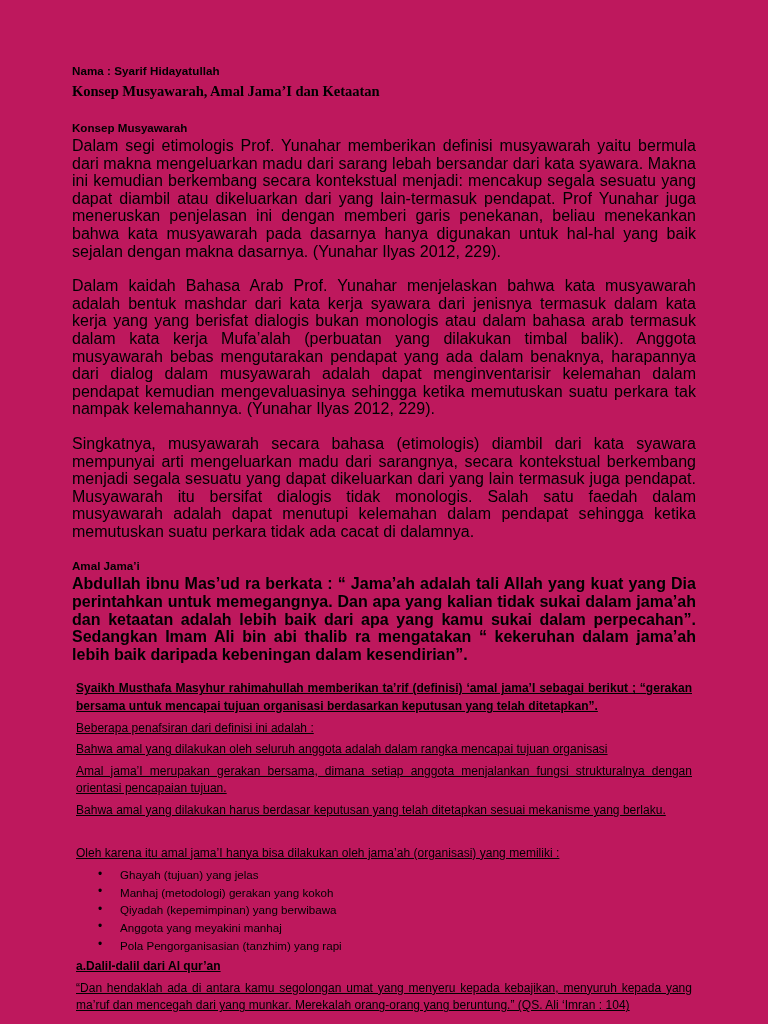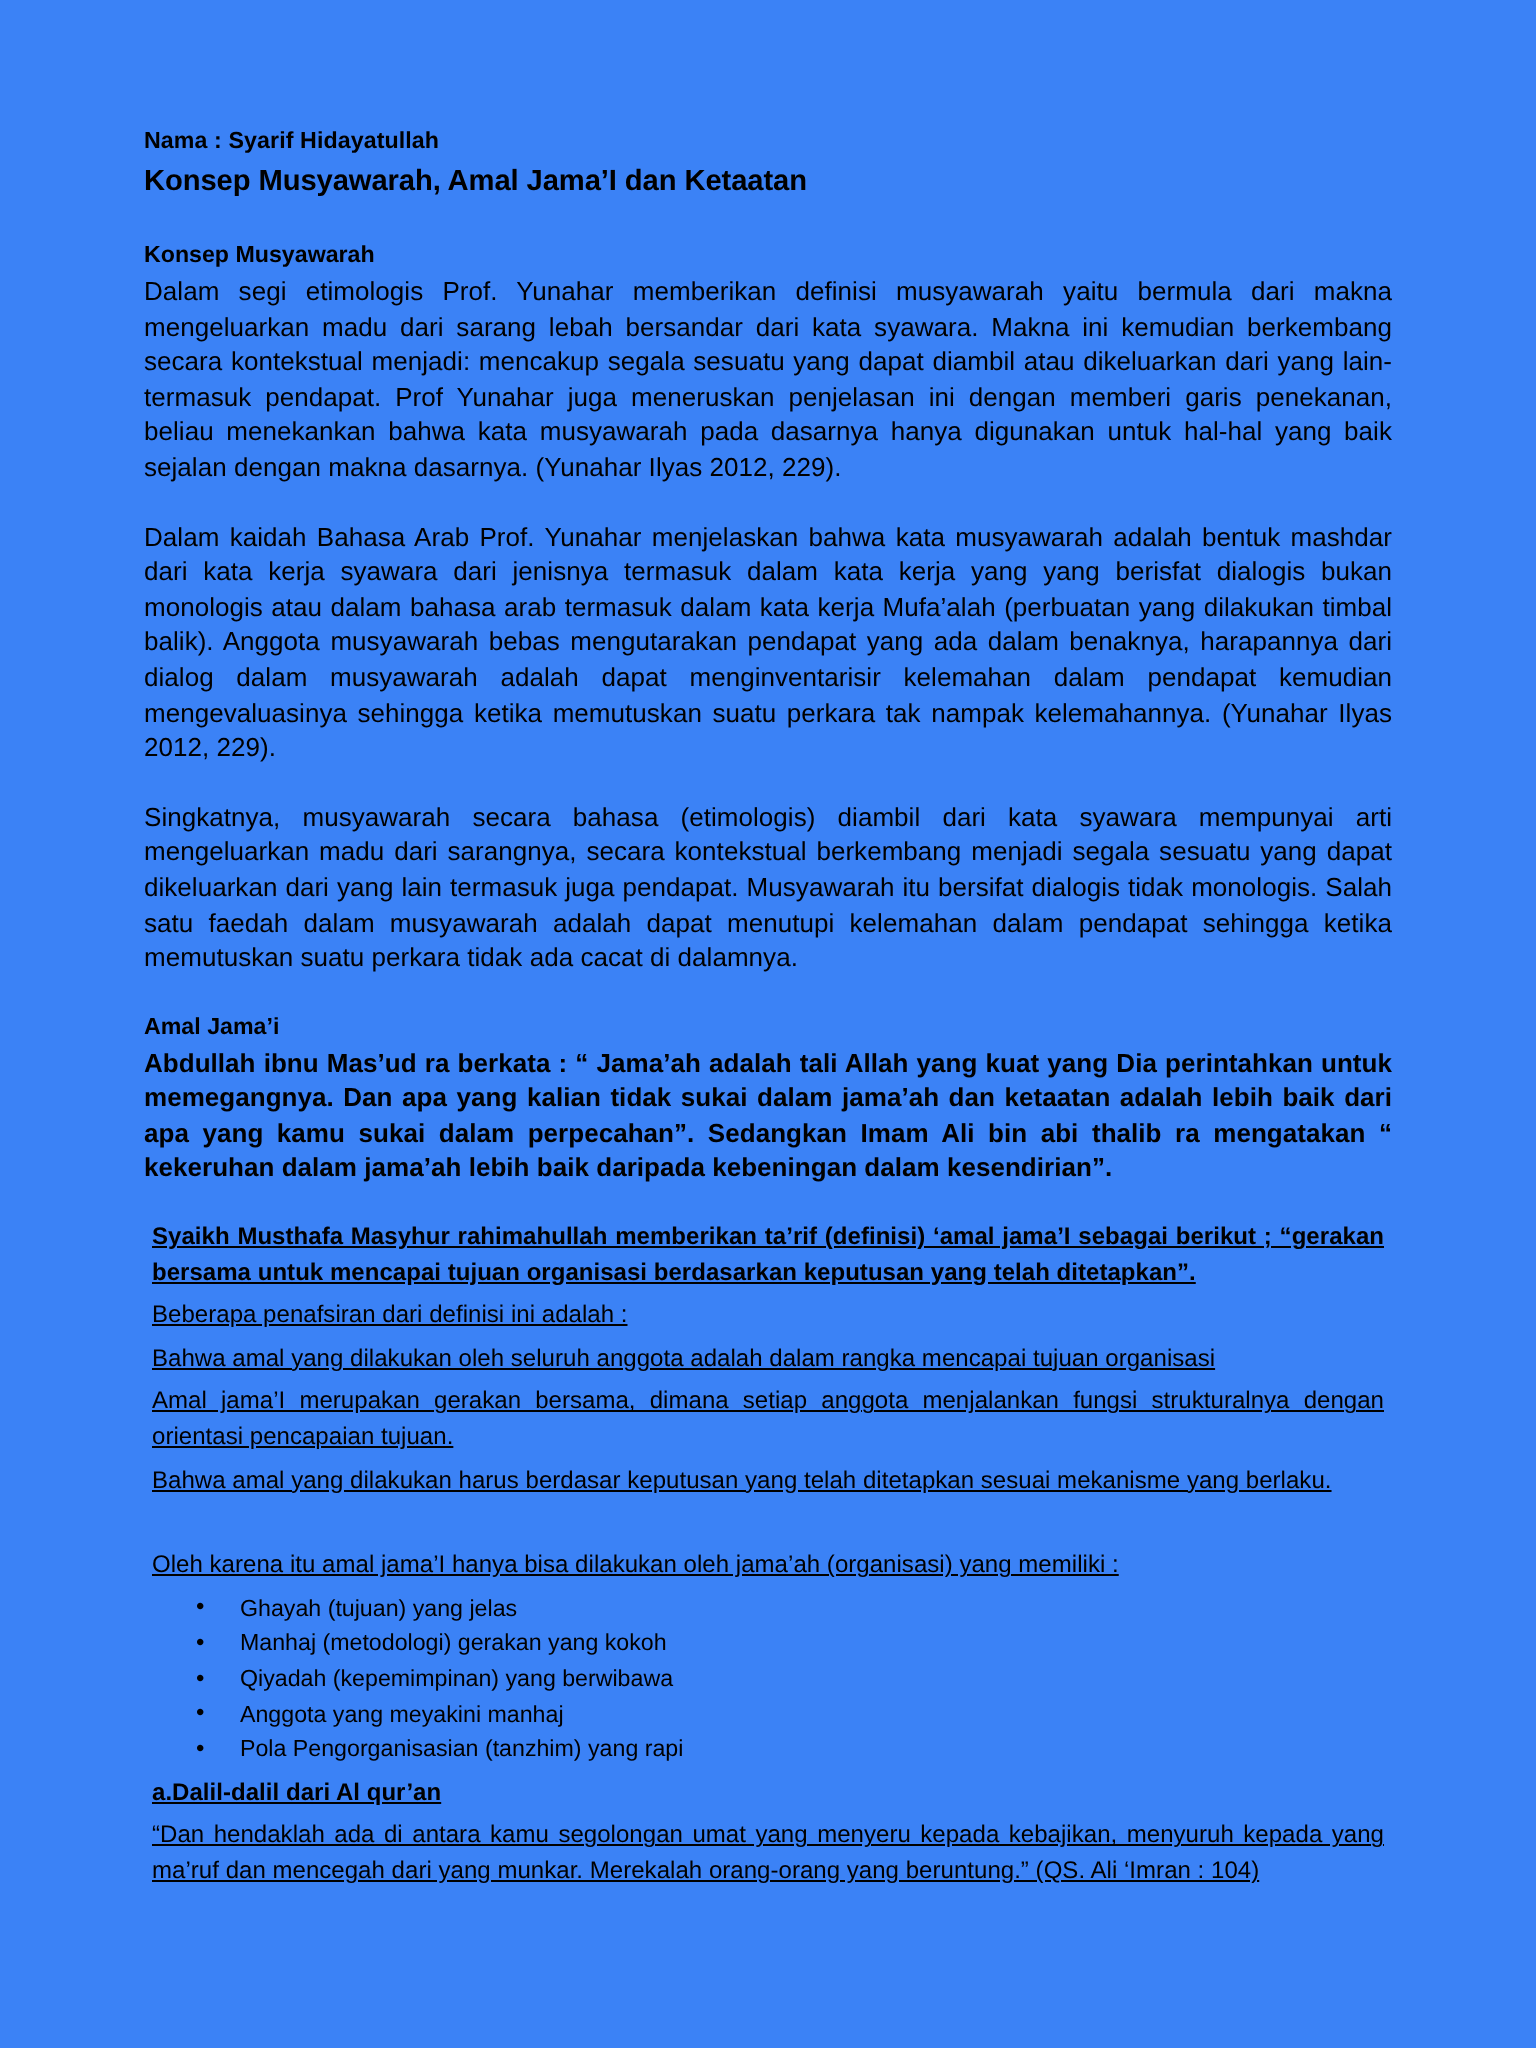--- a/index.html
+++ b/index.html
@@ -11,49 +11,50 @@
     width: 768px;
     height: 1024px;
     font-family: "Liberation Sans", sans-serif;
     color: #000000;
     overflow: hidden;
   }
   .page {
     box-sizing: border-box;
     width: 768px;
     height: 1024px;
-    background: #3b82f6;
+    background: #be185d;
     padding: 62px 72px 0 72px;
   }
   .doc-body {
     width: 624px;
   }
 
   .meta-line {
     font-size: 11.6px;
     font-weight: 700;
     line-height: 17px;
     margin: 0 0 2px 0;
     letter-spacing: 0.05px;
   }
   .doc-title {
     font-size: 14.6px;
     font-weight: 700;
     line-height: 20px;
     margin: 0 0 18px 0;
     letter-spacing: -0.05px;
+    font-family: Liberation Serif, serif;
   }
   .section-heading {
     font-size: 11.6px;
     font-weight: 700;
     line-height: 17px;
     margin: 0 0 1px 0;
   }
   p.para {
-    font-size: 13px;
+    font-size: 16px;
     font-weight: 400;
     line-height: 17.6px;
     text-align: justify;
     margin: 0 0 17px 0;
     letter-spacing: 0.02px;
   }
   p.para.bold {
     font-weight: 700;
   }
   p.line {

